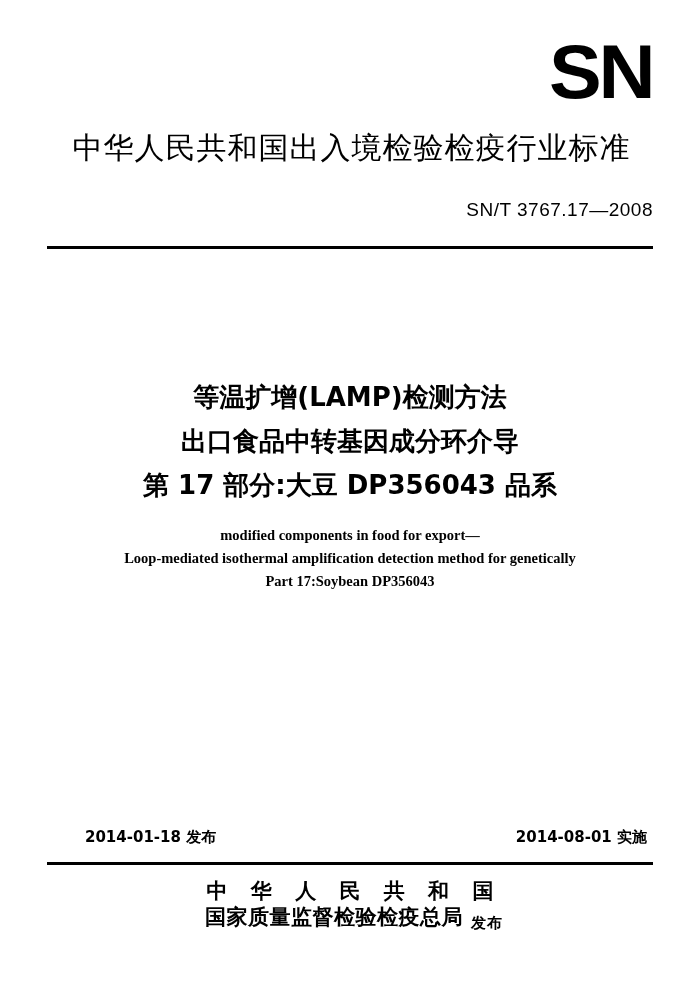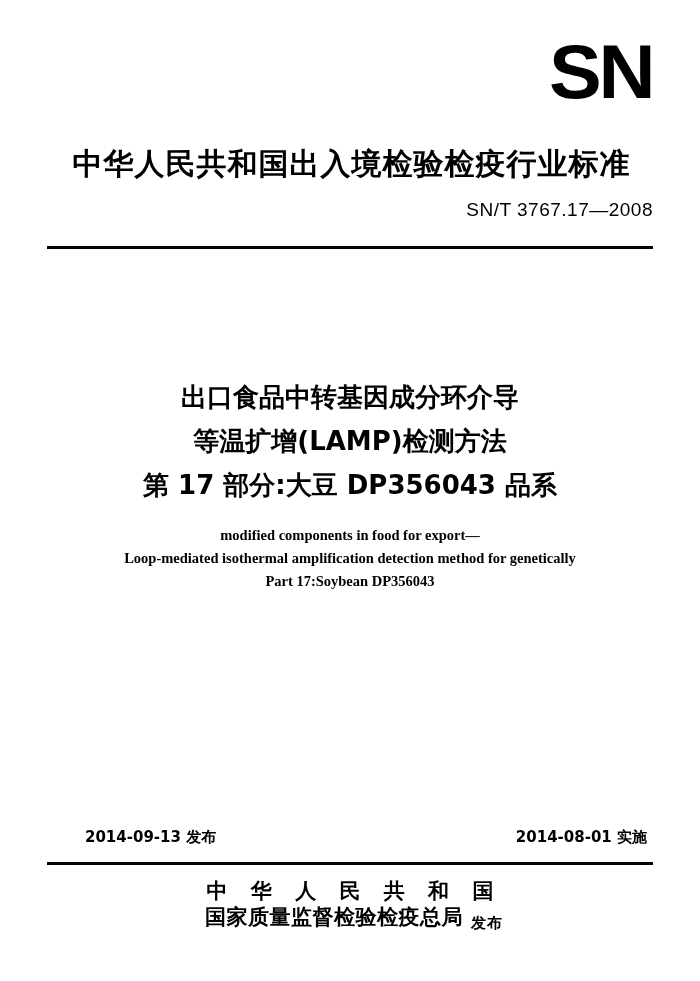--- a/index.html
+++ b/index.html
@@ -38,26 +38,25 @@
     transform-origin: right top;
   }
 
   .org-title {
     position: absolute;
     left: 50px;
     right: 47px;
     top: 128px;
     text-align: center;
     font-family: "DejaVu Sans", sans-serif;
-    font-weight: bold;
+    font-weight: normal;
     font-size: 30px;
     letter-spacing: 1px;
     white-space: nowrap;
     color: #000;
-    margin-top: 16px;
   }
 
   .std-no {
     position: absolute;
     right: 47px;
     top: 199px;
     font-family: "Liberation Sans", sans-serif;
     font-size: 19px;
     letter-spacing: 0.5px;
     color: #000;
@@ -182,33 +181,33 @@
 
   <div class="sn-logo">SN</div>
 
   <div class="org-title">中华人民共和国出入境检验检疫行业标准</div>
 
   <div class="std-no">SN/T 3767.17—2008</div>
 
   <div class="rule-top"></div>
 
   <div class="title-cn">
+    <span class="line">等温扩增(LAMP)检测方法</span>
     <span class="line">出口食品中转基因成分环介导</span>
-    <span class="line">等温扩增(LAMP)检测方法</span>
     <span class="line">第 17 部分:大豆 DP356043 品系</span>
   </div>
 
   <div class="title-en">
     <span class="line">modified components in food for export—</span>
     <span class="line">Loop-mediated isothermal amplification detection method for genetically</span>
     <span class="line">Part 17:Soybean DP356043</span>
   </div>
 
   <div class="dates">
-    <span class="date-left">2014-09-13 发布</span>
+    <span class="date-left">2014-01-18 发布</span>
     <span class="date-right">2014-08-01 实施</span>
   </div>
 
   <div class="rule-bottom"></div>
 
   <div class="issuer">
     <span class="l1">中 华 人 民 共 和 国</span>
     <span class="l2row">
       <span class="l2">国家质量监督检验检疫总局</span><span class="pub">发布</span>
     </span>

